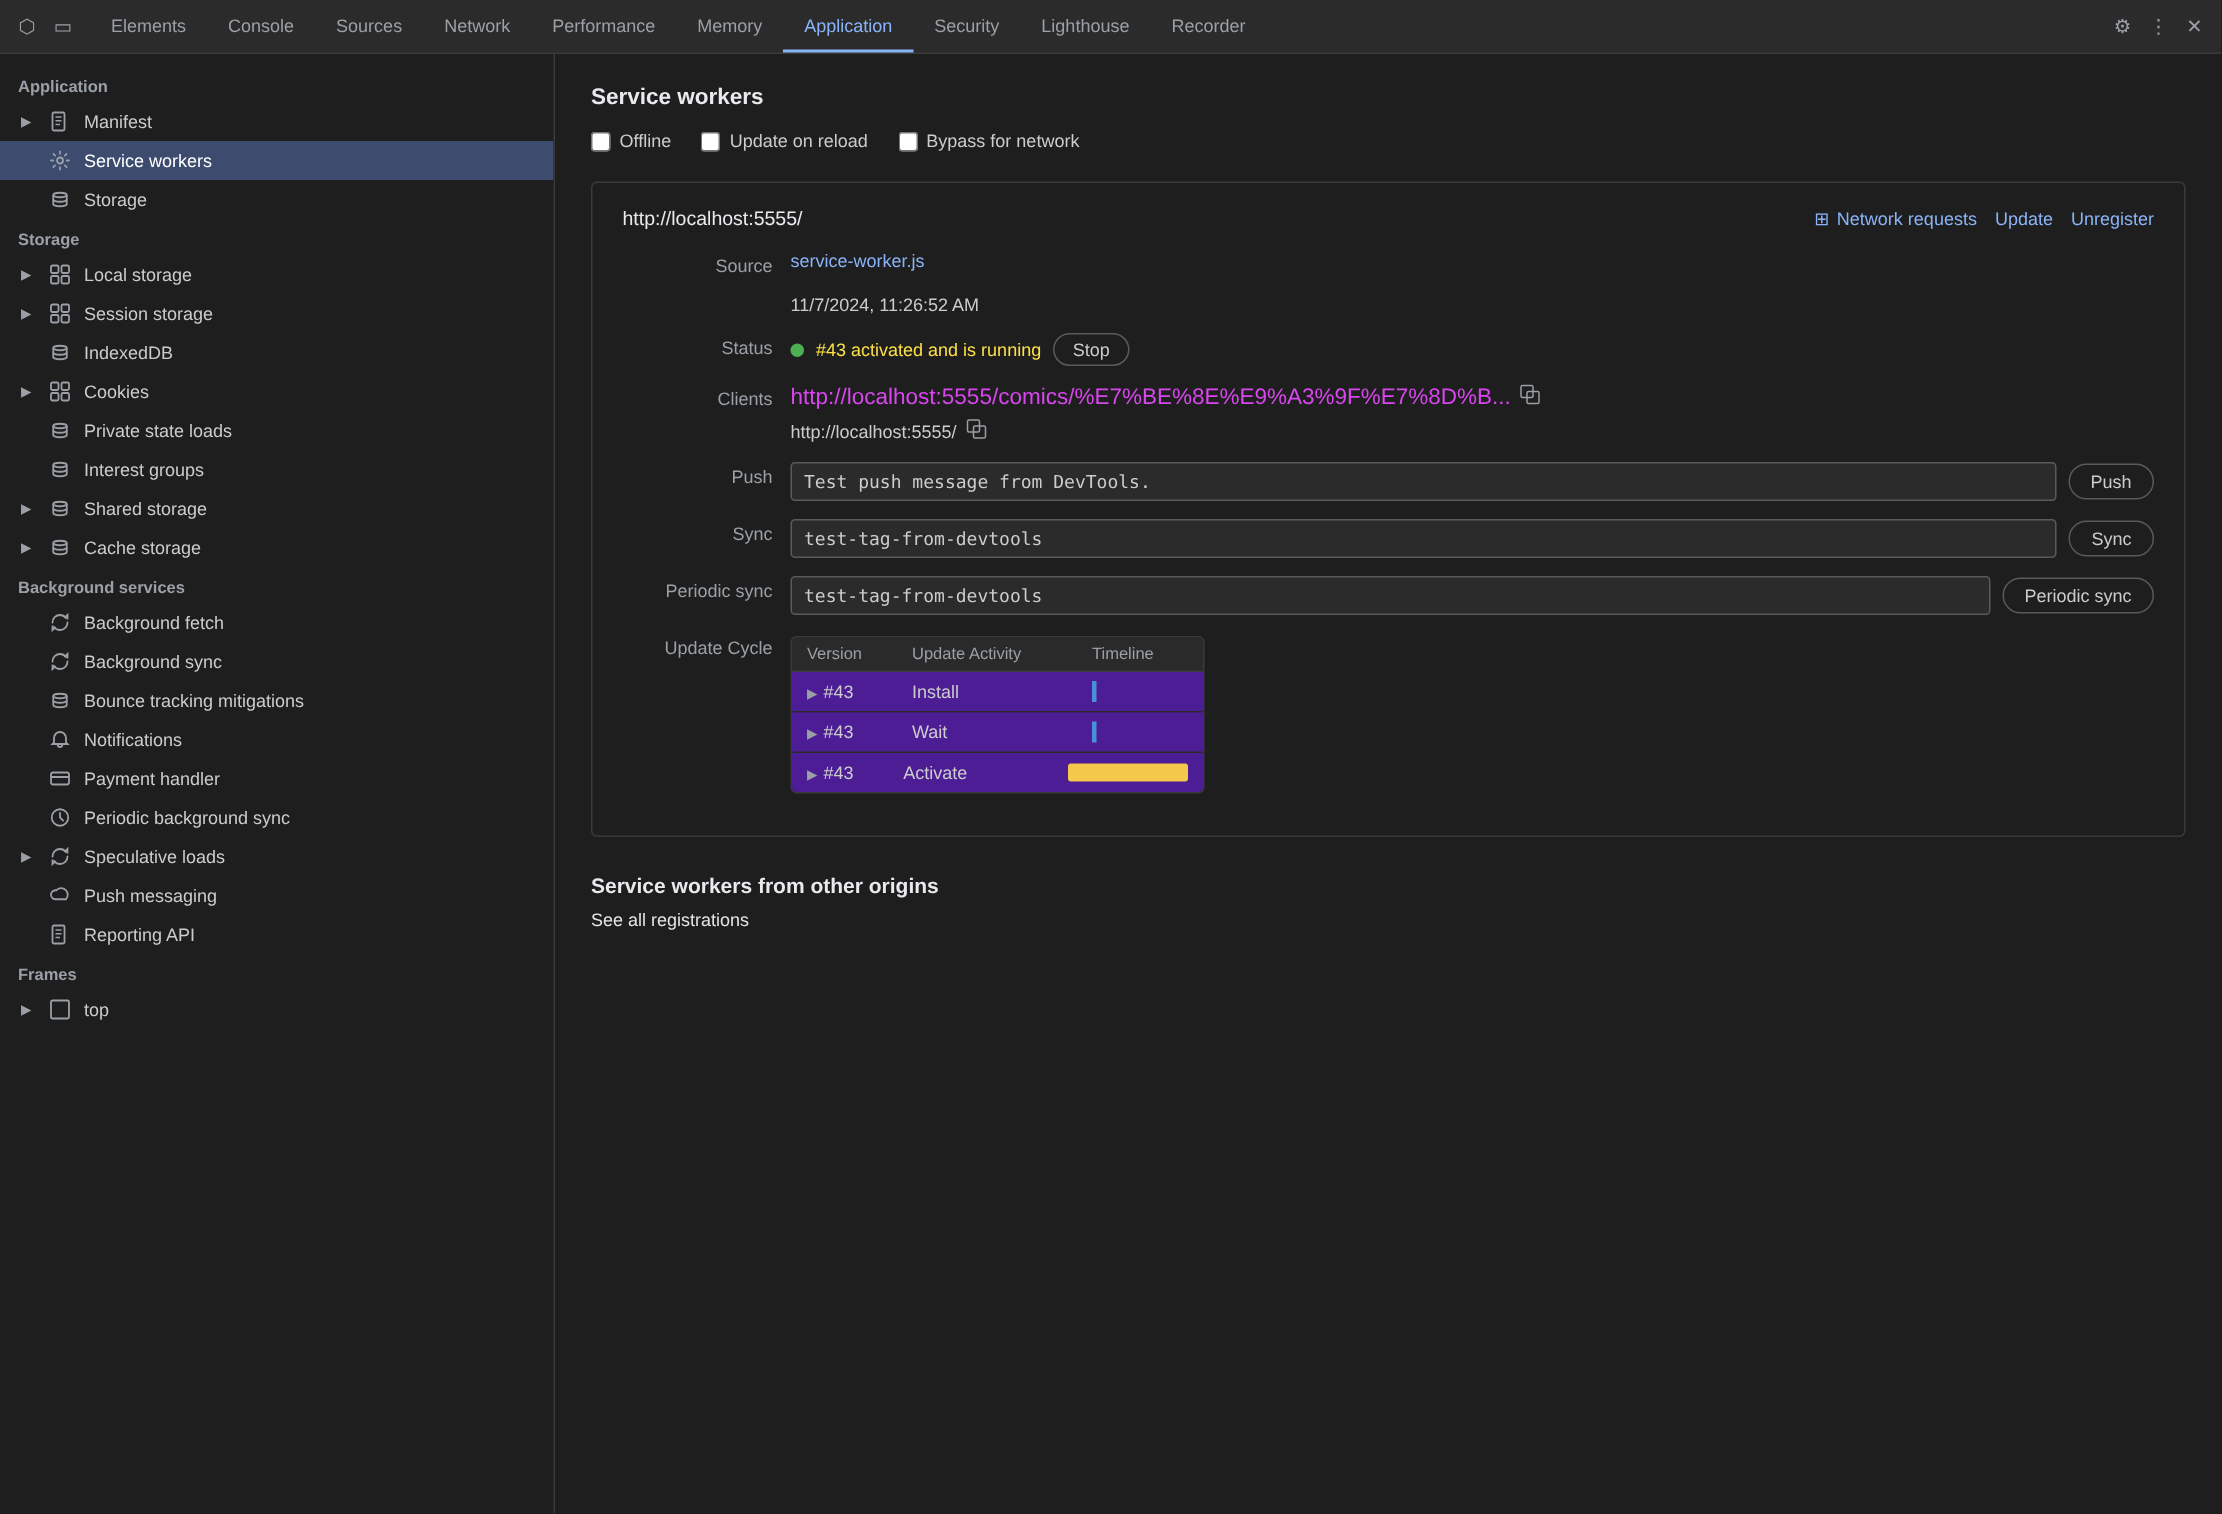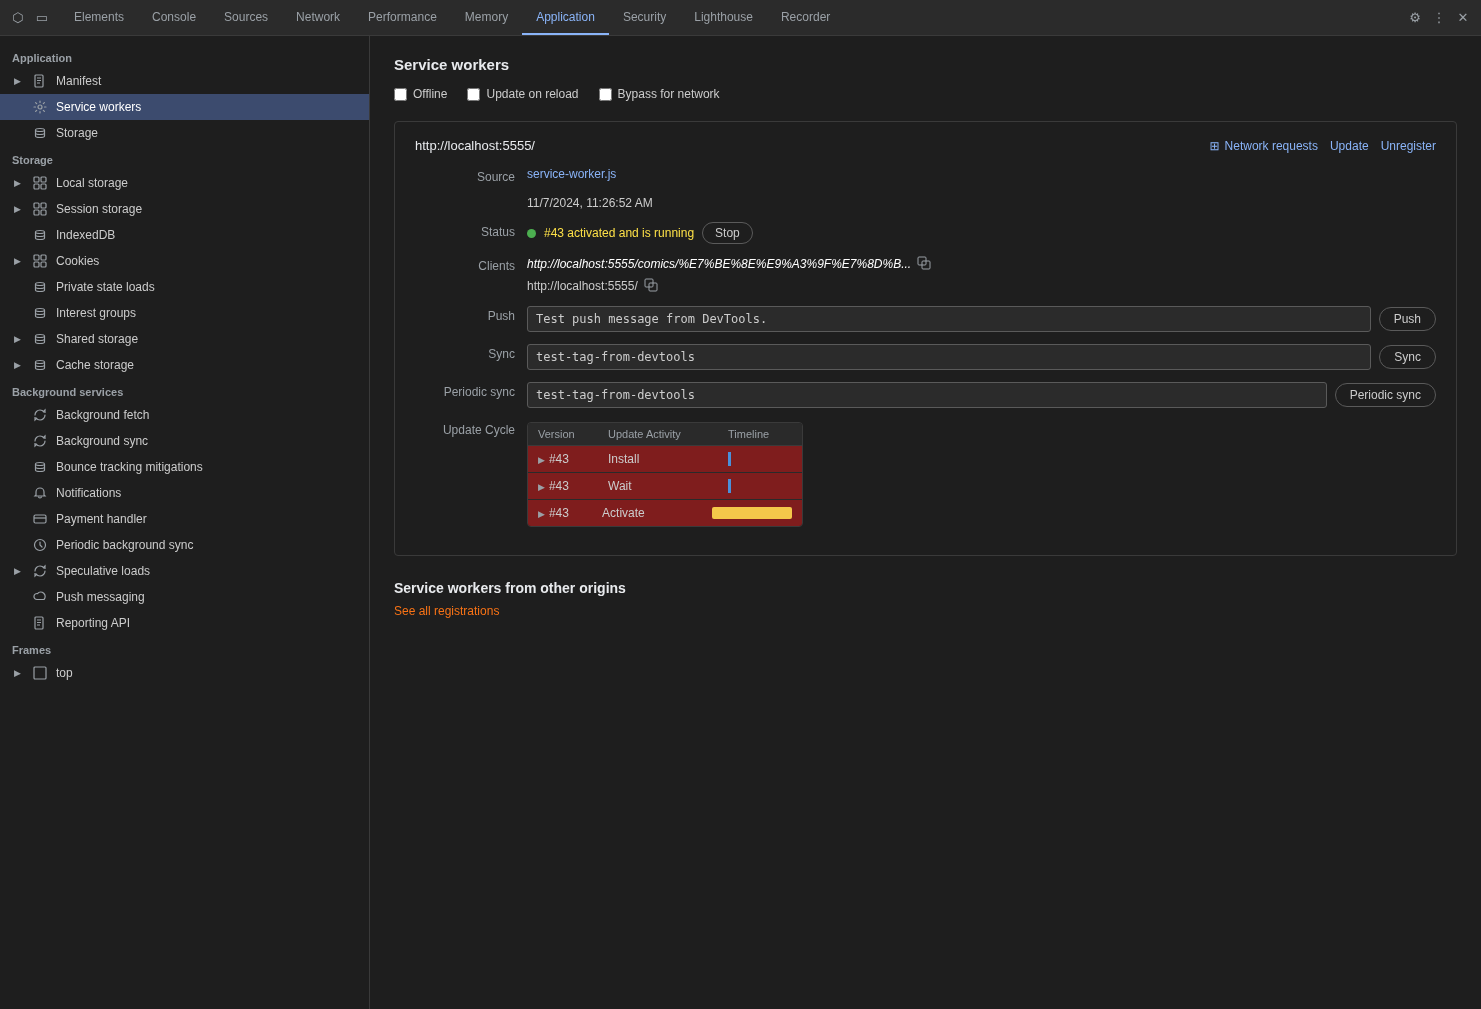--- a/index.html
+++ b/index.html
@@ -286,21 +286,21 @@
     }
     .uc-col-version { width: 70px; }
     .uc-col-activity { width: 120px; }
     .uc-col-timeline { flex: 1; }
 
     .uc-row {
       display: flex;
       align-items: center;
       padding: 6px 10px;
       border-bottom: 1px solid #2a2a2a;
-      background: #7f1d1d;
+      background: #4c1d95;
       color: #ccc;
       font-size: 12px;
     }
     .uc-row:last-child { border-bottom: none; }
     .uc-arrow { font-size: 9px; margin-right: 4px; color: #9aa0a6; }
     .uc-version { width: 70px; }
     .uc-activity { width: 120px; }
     .uc-timeline { flex: 1; display: flex; align-items: center; }
     .timeline-bar-blue {
       width: 3px; height: 14px;
@@ -313,21 +313,21 @@
     }
 
     
     .other-origins-title {
       font-size: 14px;
       font-weight: 600;
       color: #e8eaed;
       margin-bottom: 8px;
     }
     .see-all-link {
-      color: #f97316;
+      color: #e5e5e5;
       cursor: pointer;
       font-size: 12px;
       text-decoration: none;
     }
 
     
     ::-webkit-scrollbar { width: 6px; height: 6px; }
     ::-webkit-scrollbar-track { background: #1e1e1e; }
     ::-webkit-scrollbar-thumb { background: #444; border-radius: 3px; }
   </style>
@@ -653,21 +653,21 @@
             <button class="btn-stop">Stop</button>
           </div>
         </div>
       </div>
 
       <div class="field-row">
         <div class="field-label">Clients</div>
         <div class="field-value">
           <div class="clients-col" id="clients-list">
               <div class="client-row">
-                <span style="font-size: 12px; color: #ffffff; font-style: italic;">http://localhost:5555/comics/%E7%BE%8E%E9%A3%9F%E7%8D%B...</span>
+                <span style="font-size: 15px; color: #d946ef;">http://localhost:5555/comics/%E7%BE%8E%E9%A3%9F%E7%8D%B...</span>
                 <span class="client-focus-icon"><svg width="14" height="14" viewBox="0 0 14 14" fill="none">
                     <rect x="1" y="1" width="8" height="8" rx="1" stroke="#9aa0a6" stroke-width="1"></rect>
                     <rect x="5" y="5" width="8" height="8" rx="1" stroke="#9aa0a6" stroke-width="1"></rect>
                   </svg></span>
               </div>
               <div class="client-row">
                 <span style="font-size: 12px; color: rgb(204, 204, 204);">http://localhost:5555/</span>
                 <span class="client-focus-icon"><svg width="14" height="14" viewBox="0 0 14 14" fill="none">
                     <rect x="1" y="1" width="8" height="8" rx="1" stroke="#9aa0a6" stroke-width="1"></rect>
                     <rect x="5" y="5" width="8" height="8" rx="1" stroke="#9aa0a6" stroke-width="1"></rect>

